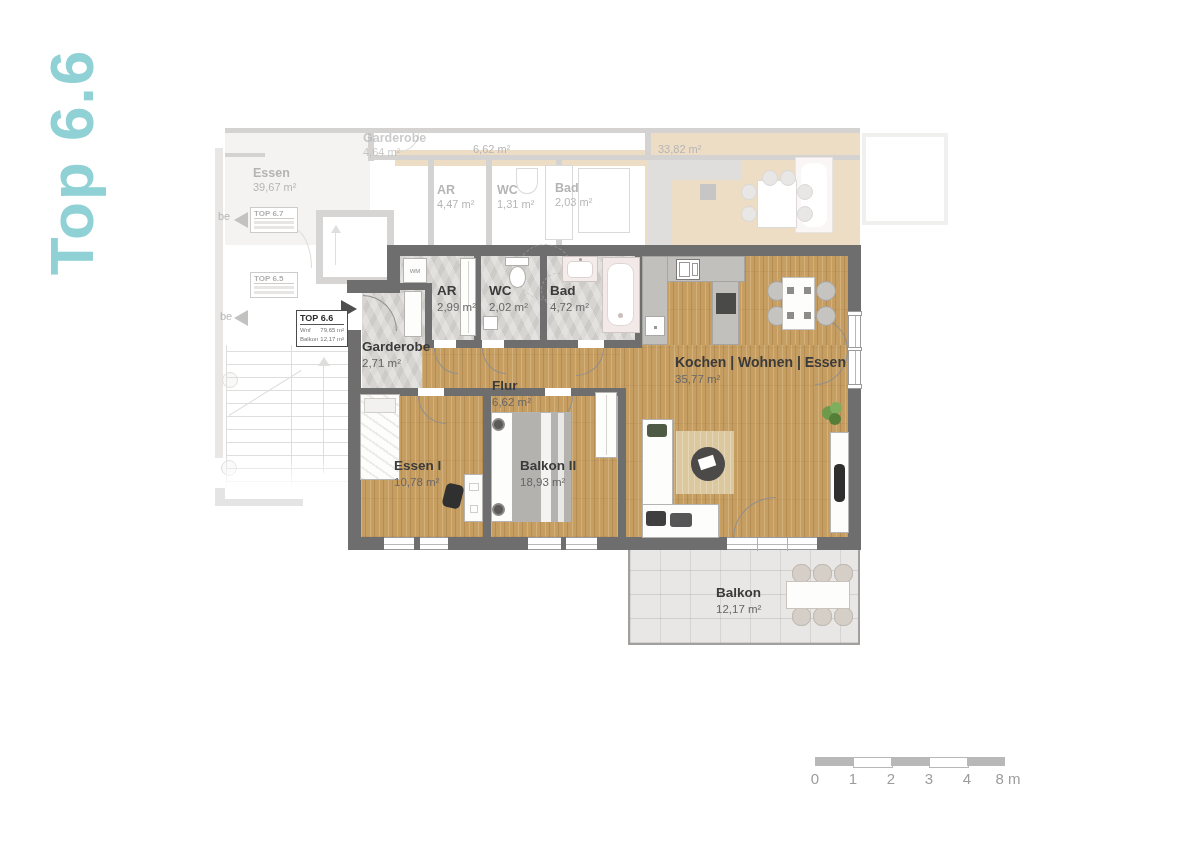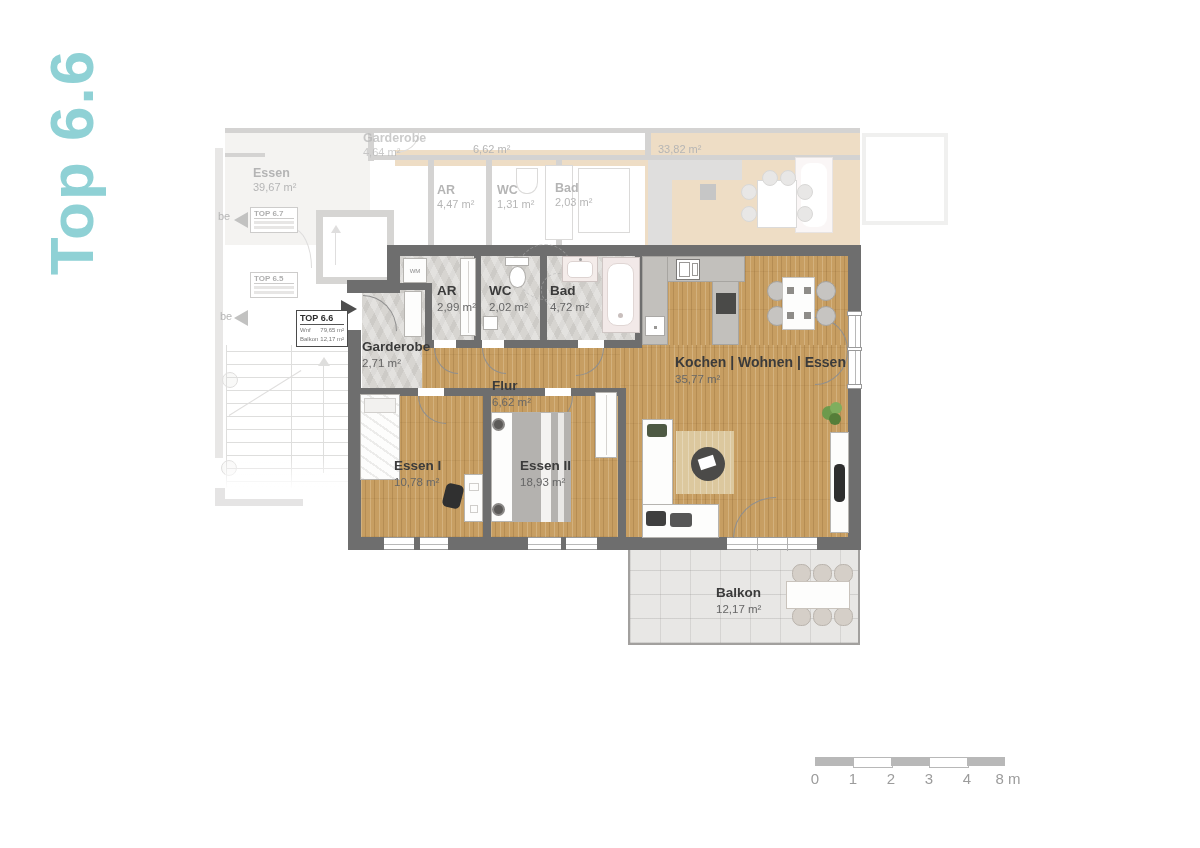--- a/index.html
+++ b/index.html
@@ -338,21 +338,21 @@
   </div>
   <div class="a roomlab big" style="left:675px;top:354px;">
     <span class="nm">Kochen | Wohnen | Essen</span>
     <span class="ar">35,77 m²</span>
   </div>
   <div class="a roomlab" style="left:394px;top:458px;">
     <span class="nm">Essen I</span>
     <span class="ar">10,78 m²</span>
   </div>
   <div class="a roomlab" style="left:520px;top:458px;">
-    <span class="nm">Essen II</span>
+    <span class="nm">Balkon II</span>
     <span class="ar">18,93 m²</span>
   </div>
   <div class="a roomlab" style="left:716px;top:585px;">
     <span class="nm">Balkon</span>
     <span class="ar">12,17 m²</span>
   </div>
 
   <div class="a infobox" style="left:296px;top:310px;width:52px;">
     <span class="tt">TOP 6.6</span>
     <div class="row">

